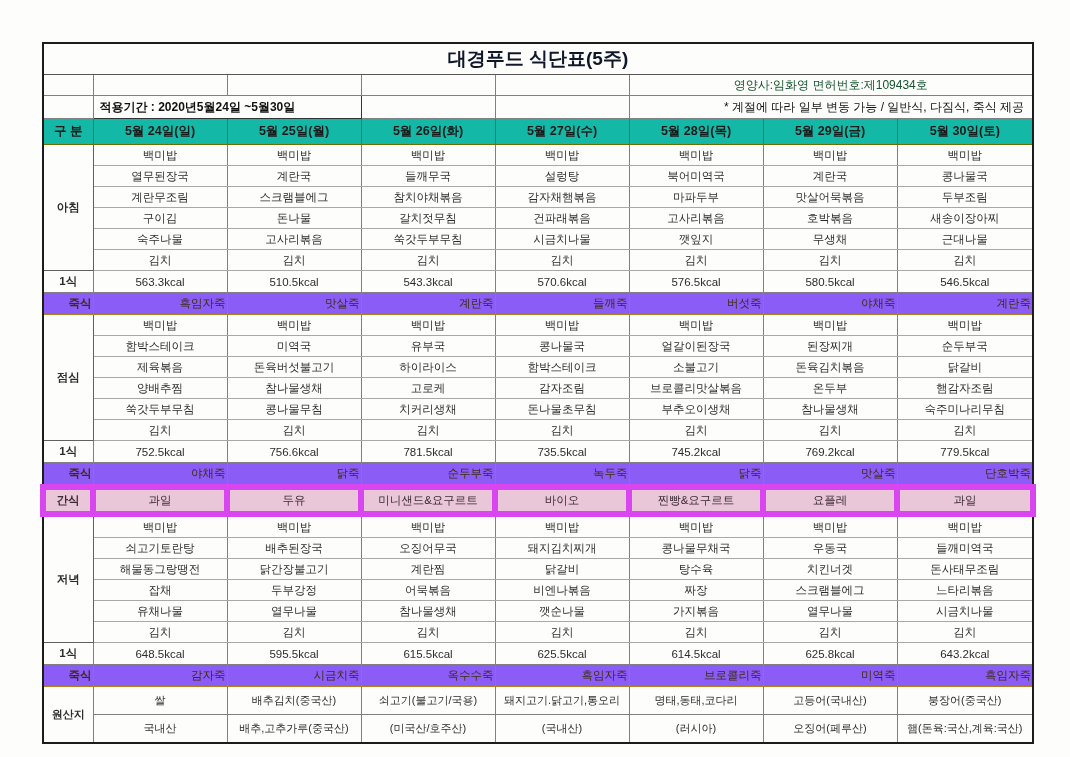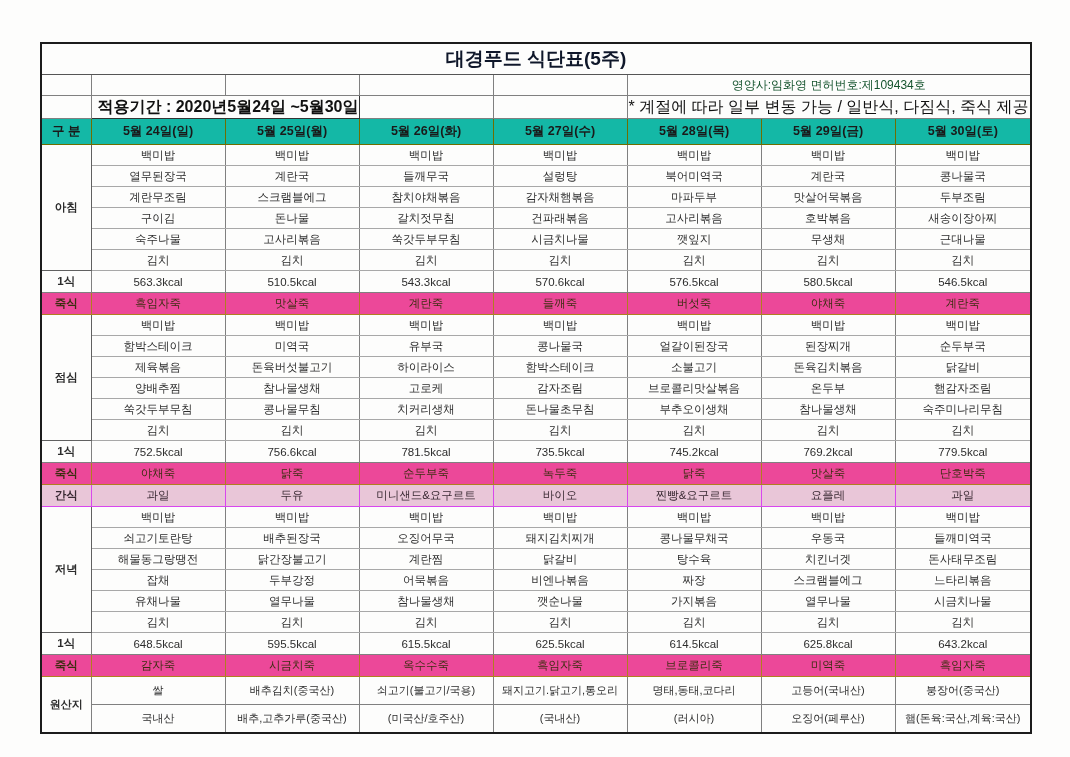--- a/index.html
+++ b/index.html
@@ -19,29 +19,29 @@
   }
   table.menu td{
     border:1px solid #808080;
     text-align:center;vertical-align:middle;
     color:#2d2d2d;font-size:11.5px;
     overflow:hidden;white-space:nowrap;
     padding:0 1px;
   }
   tr.tr-title td{height:30px;font-size:19px;font-weight:bold;color:#0f172a;border-bottom:1px solid #555;}
   tr.tr-info td{height:20px;font-size:12px;color:#14532d;}
-  tr.tr-period td{height:22px;font-size:16px;color:#111;}
+  tr.tr-period td{height:22px;font-size:12px;color:#111;}
   td.period-cell{font-weight:bold;text-align:left !important;padding-left:6px !important;border:1px solid #333 !important;}
   td.note-cell{text-align:right !important;padding-right:8px !important;}
   tr.tr-head td{height:25px;font-weight:bold;font-size:12.5px;color:#1a1a1a;background:#14b8a6;border:1px solid #6e6e00;}
   tr.tr-item td{height:20px;border-top:1px solid #a8a8a8;border-bottom:1px solid #a8a8a8;}
   tr.tr-item td.lbl{border:1px solid #606060;margin-left:40px;}
   tr.tr-kcal td{height:21px;border-top:1px solid #555;}
-  tr.tr-por td{height:21px;background:#ec4899;border:1px solid #b07f20;color:#3c2e10;}
-  tr.tr-snack td{height:21px;background:#e9c6d8;border:1px solid #d946ef;color:#3a2a33;}
+  tr.tr-por td{height:21px;background:#8b5cf6;border:1px solid #b07f20;color:#3c2e10;text-align:right;}
+  tr.tr-snack td{height:21px;background:#e9c6d8;border:6px solid #d946ef;color:#3a2a33;}
   tr.tr-origin td{height:27px;font-size:11px;}
   td.lbl{font-weight:bold;font-size:12px;color:#1a1a1a;}
   td.kcal{font-size:11.5px;}
 </style>
 </head>
 <body>
 
 <div class="page">
 <table class="menu">
   <colgroup>

